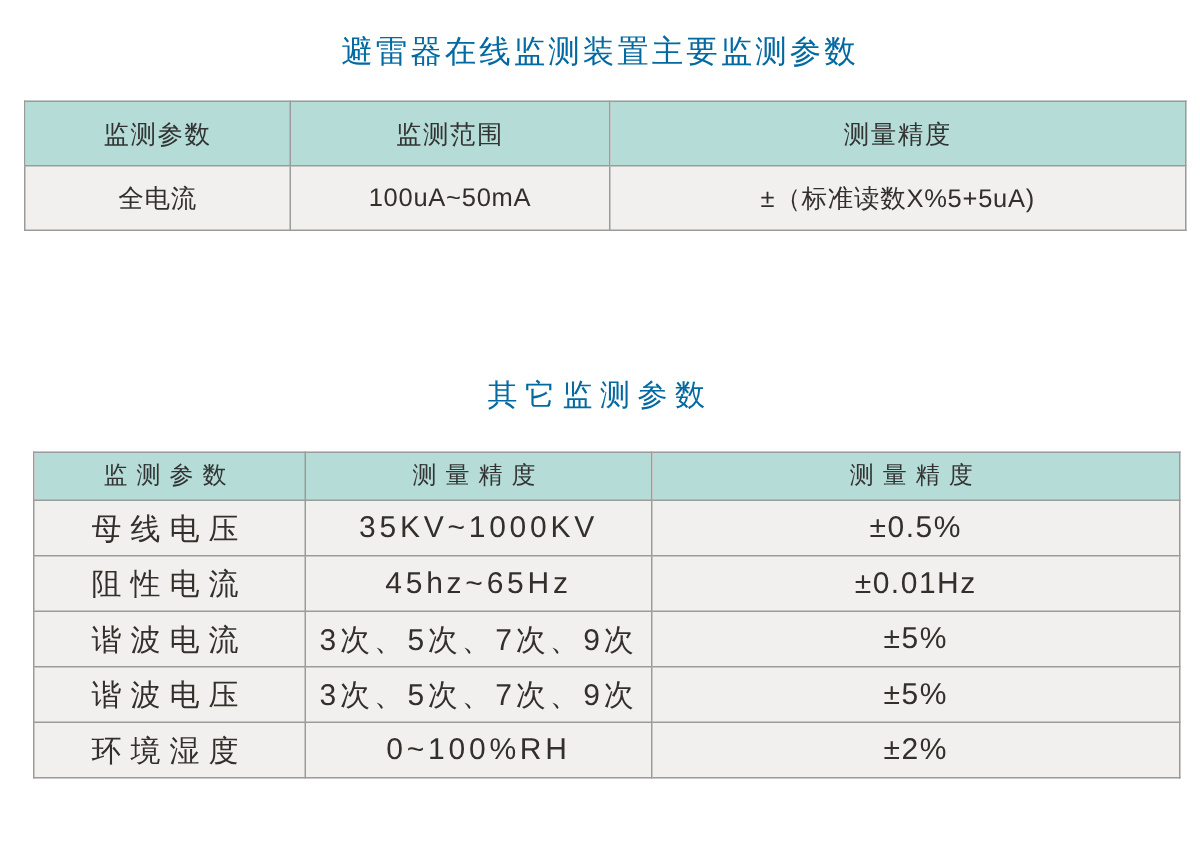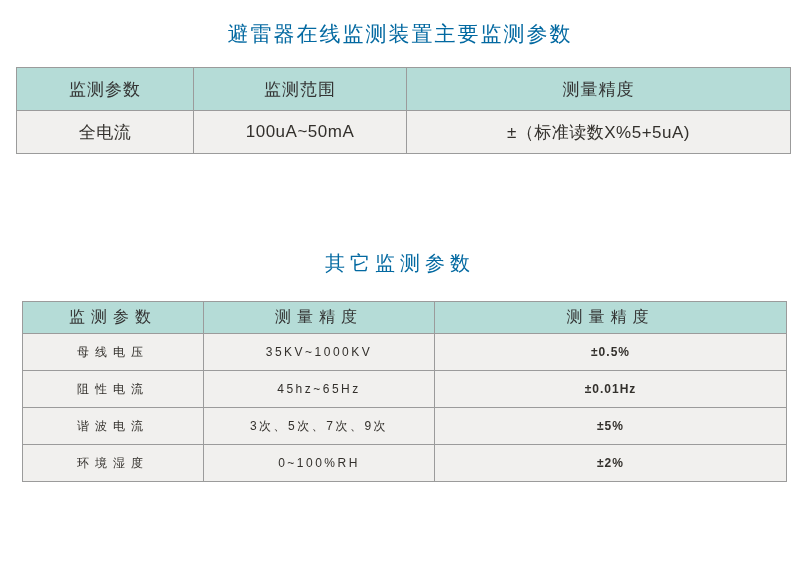--- a/index.html
+++ b/index.html
@@ -45,27 +45,27 @@
   #table1 { left: 16px; top: 67px; width: 771px; }
   #table1 th { height: 42px; font-size: 17px; letter-spacing: 1px; }
   #table1 td { height: 42px; font-size: 17px; letter-spacing: 0.5px; }
   #table1 .col0 { width: 176px; }
   #table1 .col1 { width: 212px; }
   #table1 .col2 { width: 383px; }
 
   
   #table2 { left: 22px; top: 301px; width: 761px; }
   #table2 th { height: 31px; font-size: 16px; letter-spacing: 6px; }
-  #table2 td { height: 36px; font-size: 12px; }
+  #table2 td { height: 36px; font-size: 20px; }
   #table2 .col0 { width: 180px; }
   #table2 .col1 { width: 230px; }
   #table2 .col2 { width: 351px; }
   #table2 td.col0 { letter-spacing: 6px; }
   #table2 td.col1 { letter-spacing: 2.5px; }
-  #table2 td.col2 { letter-spacing: 1px; font-weight: bold; }
+  #table2 td.col2 { letter-spacing: 1px; }
 </style>
 </head>
 <body>
 
 <div>
   <div class="title" id="title1">避雷器在线监测装置主要监测参数</div>
 
   <table id="table1">
       <thead>
         <tr>
@@ -103,19 +103,24 @@
           <td class="col0">阻性电流</td>
           <td class="col1">45hz~65Hz</td>
           <td class="col2">±0.01Hz</td>
         </tr>
         <tr>
           <td class="col0">谐波电流</td>
           <td class="col1">3次、5次、7次、9次</td>
           <td class="col2">±5%</td>
         </tr>
         <tr>
+          <td class="col0">谐波电压</td>
+          <td class="col1">3次、5次、7次、9次</td>
+          <td class="col2">±5%</td>
+        </tr>
+        <tr>
           <td class="col0">环境湿度</td>
           <td class="col1">0~100%RH</td>
           <td class="col2">±2%</td>
         </tr>
       </tbody>
     </table>
 </div>
 
 </body></html>

